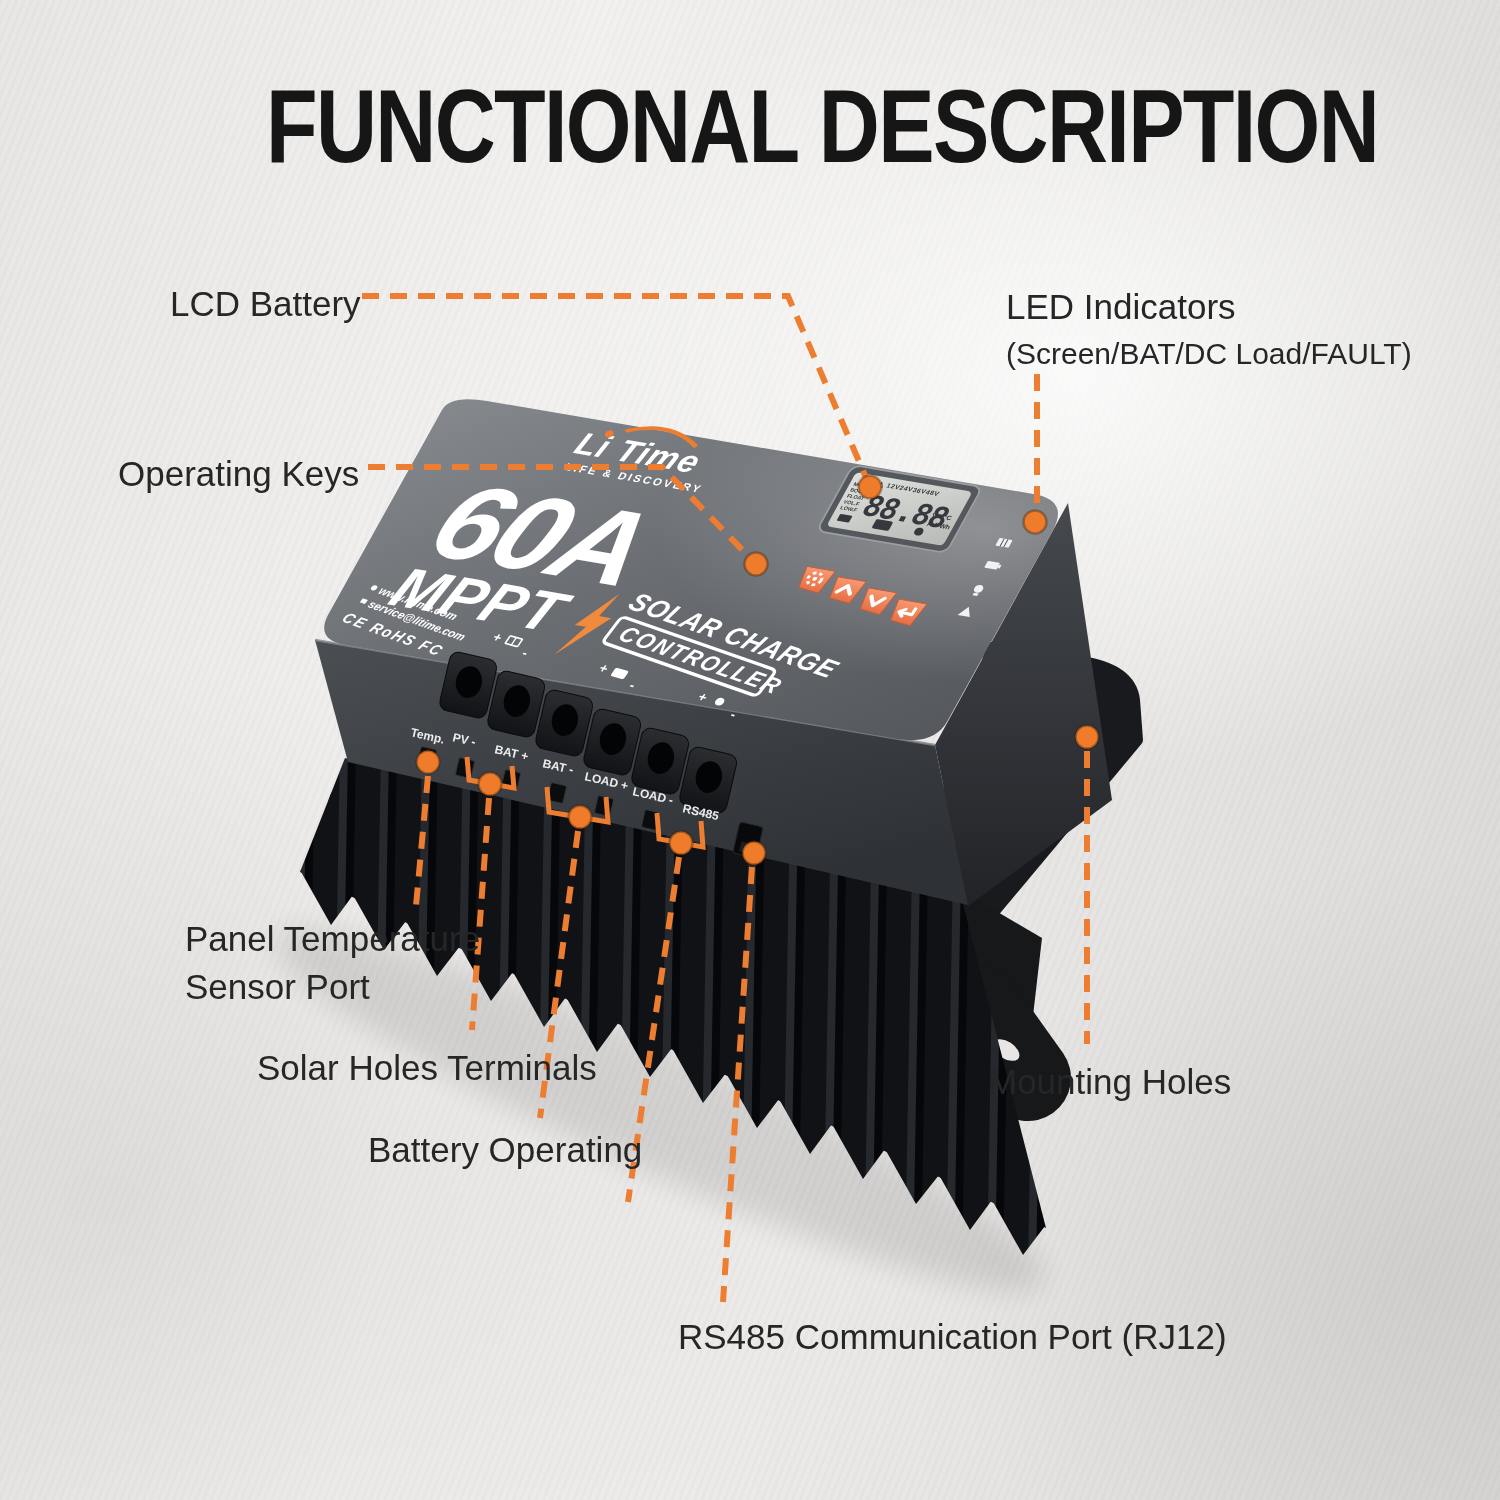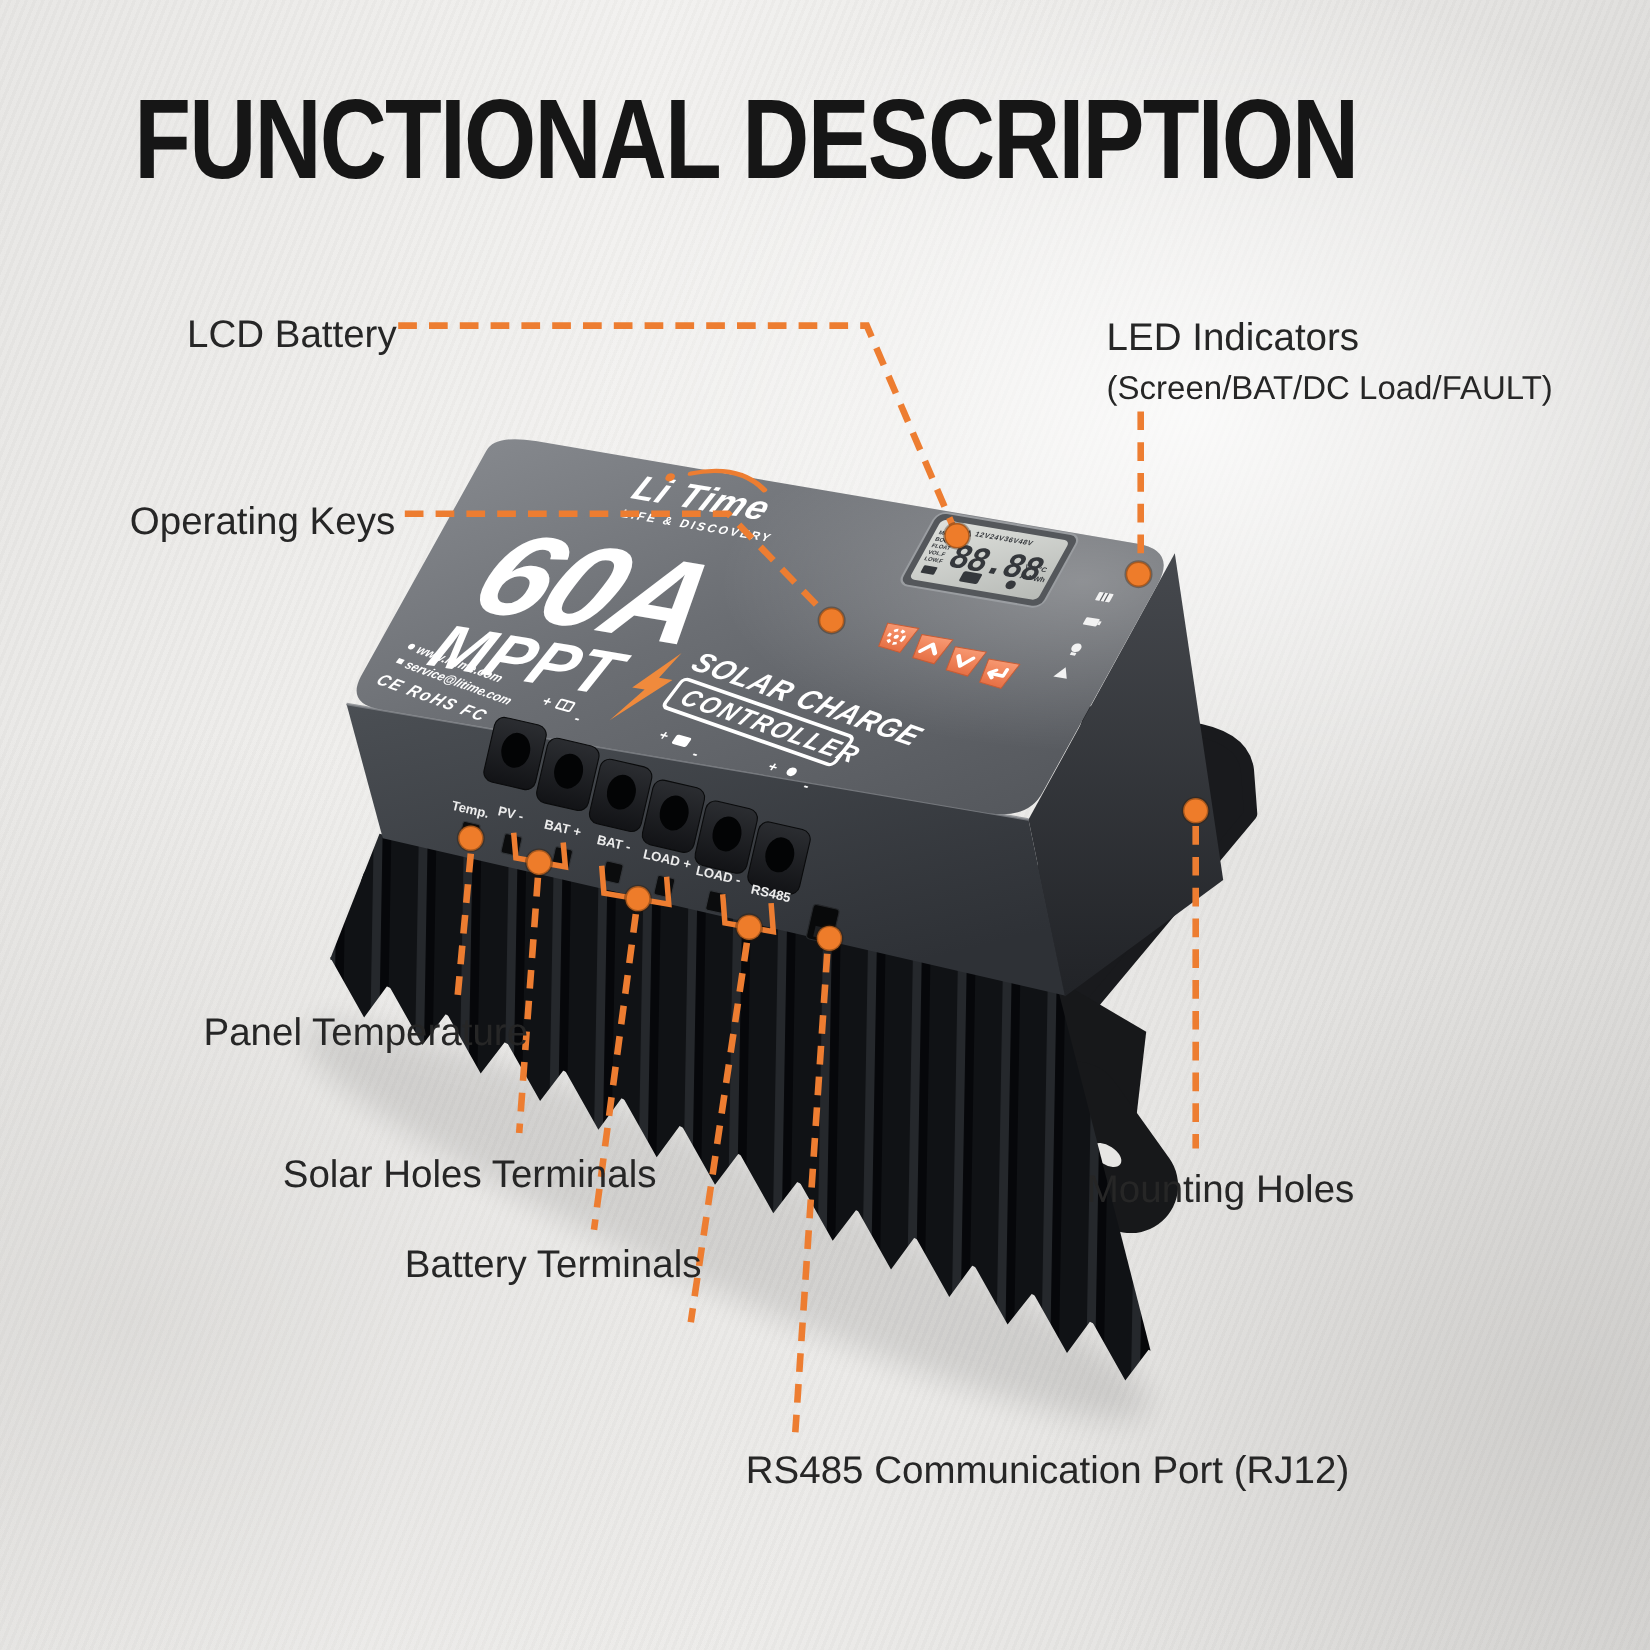--- a/index.html
+++ b/index.html
@@ -7,21 +7,21 @@
     position:relative;width:1500px;height:1500px;overflow:hidden;
     font-family:"Liberation Sans",sans-serif;
     background:
       radial-gradient(900px 650px at 72% 25%, rgba(255,255,255,.8), rgba(255,255,255,0) 62%),
       radial-gradient(1100px 900px at 8% 80%, rgba(185,183,180,.30), rgba(185,183,180,0) 60%),
       radial-gradient(800px 700px at 95% 85%, rgba(170,168,165,.25), rgba(170,168,165,0) 60%),
       repeating-linear-gradient(112deg, rgba(120,120,118,.035) 0 3px, rgba(255,255,255,.03) 3px 7px),
       linear-gradient(100deg,#e7e6e4 0%,#f2f1ef 34%,#e9e8e6 62%,#d9d8d6 100%);
   }
   .title{
-    position:absolute;top:68px;left:0;width:100%;text-align:left;
+    position:absolute;top:68px;left:0;width:100%;text-align:right;
     font-size:103px;font-weight:bold;color:#161616;letter-spacing:-2px;white-space:nowrap;
   }
   .title .squeeze{display:inline-block;transform:scaleX(.82);}
   .callout-label{position:absolute;color:#262626;font-size:35px;line-height:1.38;white-space:nowrap;}
   svg{position:absolute;left:0;top:0;}
 </style>
 </head>
 <body>
 
 <div class="canvas">
@@ -287,19 +287,20 @@
   </svg>
 
   <div class="callout-label" style="left:170px;top:280px;">LCD Battery</div>
   <div class="callout-label" style="left:118px;top:450px;">Operating Keys</div>
   <div class="callout-label" style="left:1006px;top:283px;">
     <div style="font-size:35px;">LED Indicators</div>
     <div style="font-size:30px;margin-top:2px;">(Screen/BAT/DC Load/FAULT)</div>
   </div>
   <div class="callout-label" style="left:185px;top:915px;">
     <div>Panel Temperature</div>
+    <div>Sensor Port</div>
   </div>
   <div class="callout-label" style="left:257px;top:1044px;">Solar Holes Terminals</div>
-  <div class="callout-label" style="left:368px;top:1126px;">Battery Terminals</div>
+  <div class="callout-label" style="left:368px;top:1126px;">Battery Operating</div>
   <div class="callout-label" style="left:678px;top:1313px;">RS485 Communication Port (RJ12)</div>
   <div class="callout-label" style="left:988px;top:1058px;">Mounting Holes</div>
 
 </div>
 
 </body></html>

